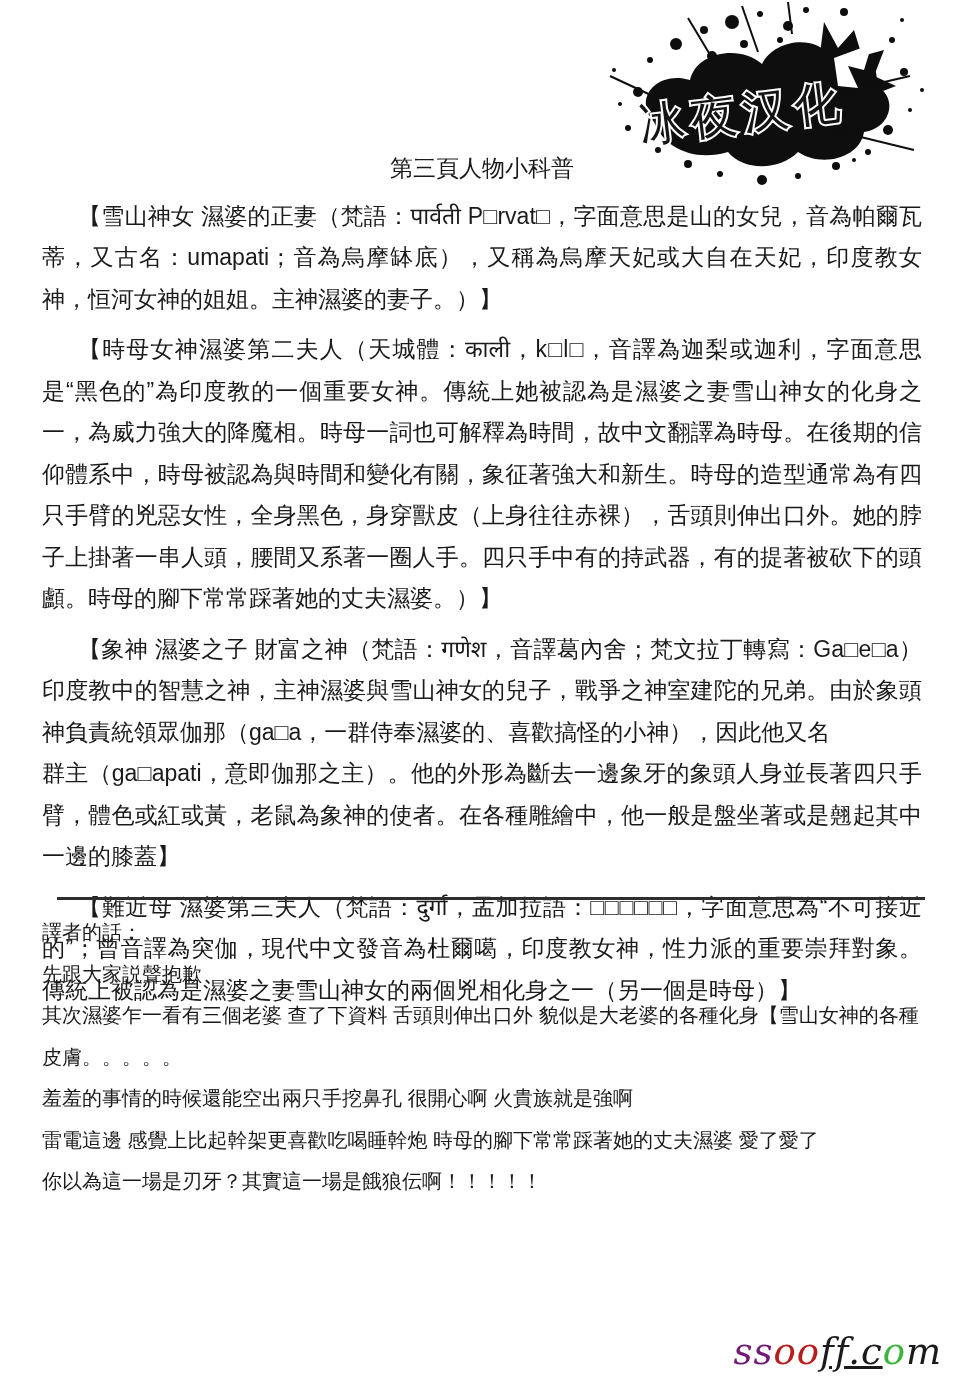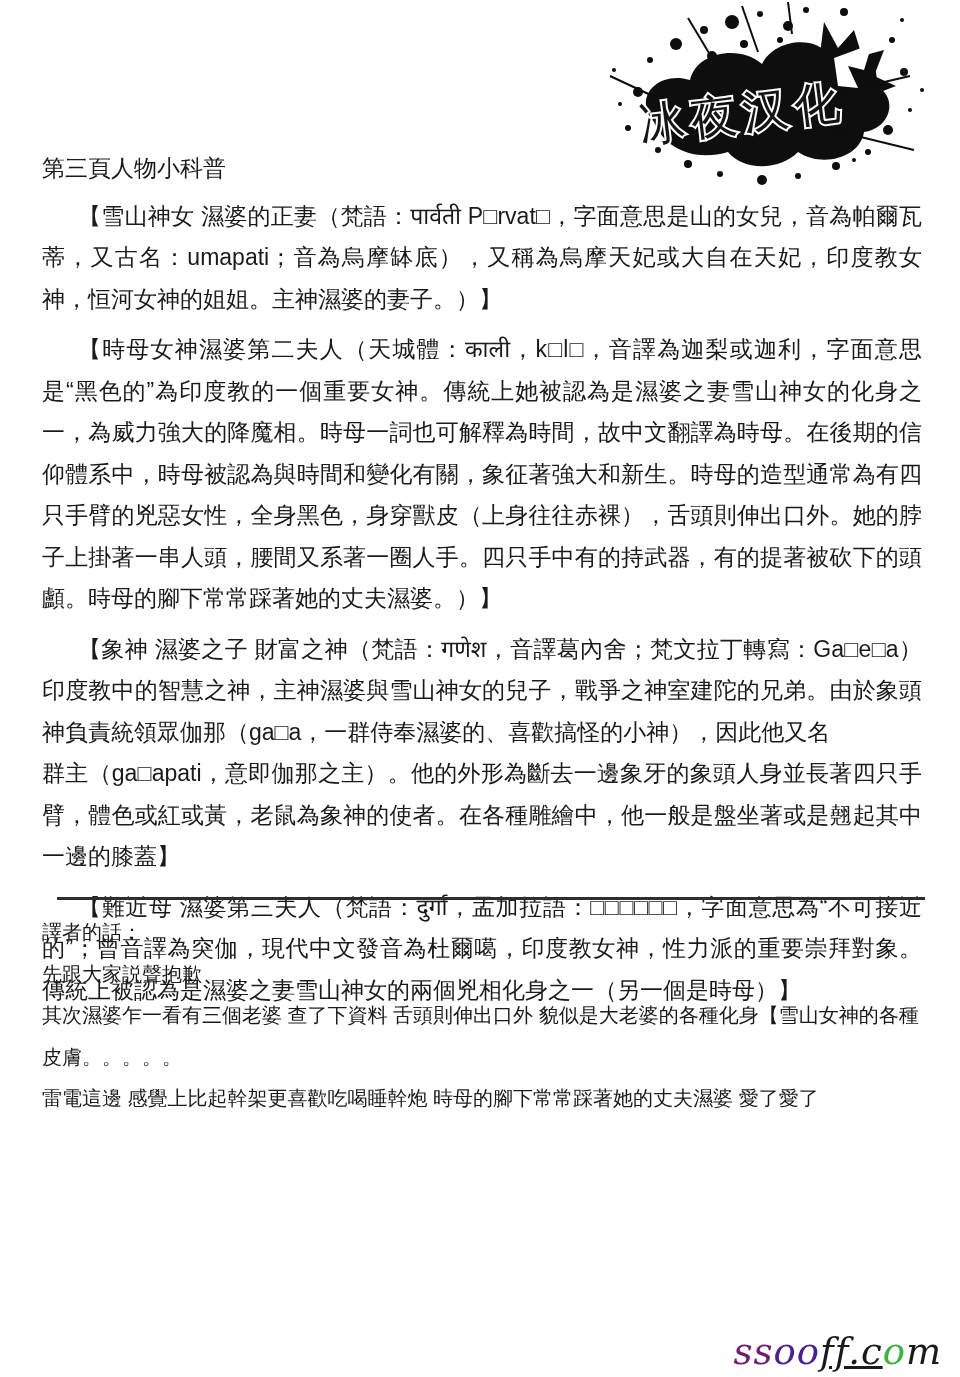--- a/index.html
+++ b/index.html
@@ -18,21 +18,21 @@
   .logo {
     position: absolute;
     left: 592px; top: 0; width: 336px; height: 186px;
   }
   .content {
     position: absolute;
     left: 42px; top: 148px; width: 880px;
     font-size: 23px;
     line-height: 41.5px;
   }
-  .doc-title { margin: 0 0 6px 0; }
+  .doc-title { margin: 0 0 6px 0; text-align: center; }
   p.entry {
     margin: 0 0 9px 0;
     text-align: justify;
     text-indent: 36px;
     white-space: pre-wrap;
   }
   .divider {
     position: absolute;
     left: 57px; top: 897px;
     width: 868px; height: 3px;
@@ -115,20 +115,22 @@
 群主（ga□apati，意即伽那之主）。他的外形為斷去一邊象牙的象頭人身並長著四只手臂，體色或紅或黃，老鼠為象神的使者。在各種雕繪中，他一般是盤坐著或是翹起其中一邊的膝蓋】</p>
     <p class="entry">【難近母 濕婆第三夫人（梵語：दुर्गा，孟加拉語：□□□□□□，字面意思為“不可接近的”；曾音譯為突伽，現代中文發音為杜爾噶，印度教女神，性力派的重要崇拜對象。傳統上被認為是濕婆之妻雪山神女的兩個兇相化身之一（另一個是時母）】</p>
   </div>
 
   <div class="divider"></div>
 
   <div class="note">
     <p>譯者的話：</p>
     <p>先跟大家説聲抱歉</p>
     <p>其次濕婆乍一看有三個老婆 查了下資料 舌頭則伸出口外 貌似是大老婆的各種化身【雪山女神的各種皮膚。。。。。</p>
+    <p>羞羞的事情的時候還能空出兩只手挖鼻孔 很開心啊 火貴族就是強啊</p>
     <p>雷電這邊 感覺上比起幹架更喜歡吃喝睡幹炮 時母的腳下常常踩著她的丈夫濕婆 愛了愛了</p>
+    <p>你以為這一場是刃牙？其實這一場是餓狼伝啊！！！！！</p>
   </div>
 
   <div class="watermark">
-    <span style="color: #701a75;">ss</span><span style="color: #4c1d95;">oo</span><span style="color: rgb(26, 26, 26); text-decoration: underline;">ff.c</span><span style="color: rgb(60, 180, 60);">o</span><span style="color: rgb(26, 26, 26);">m</span>
+    <span style="color: #701a75;">ss</span><span style="color: #b91c1c;">oo</span><span style="color: rgb(26, 26, 26); text-decoration: underline;">ff.c</span><span style="color: rgb(60, 180, 60);">o</span><span style="color: rgb(26, 26, 26);">m</span>
   </div>
 
 </div>
 
 </body></html>

